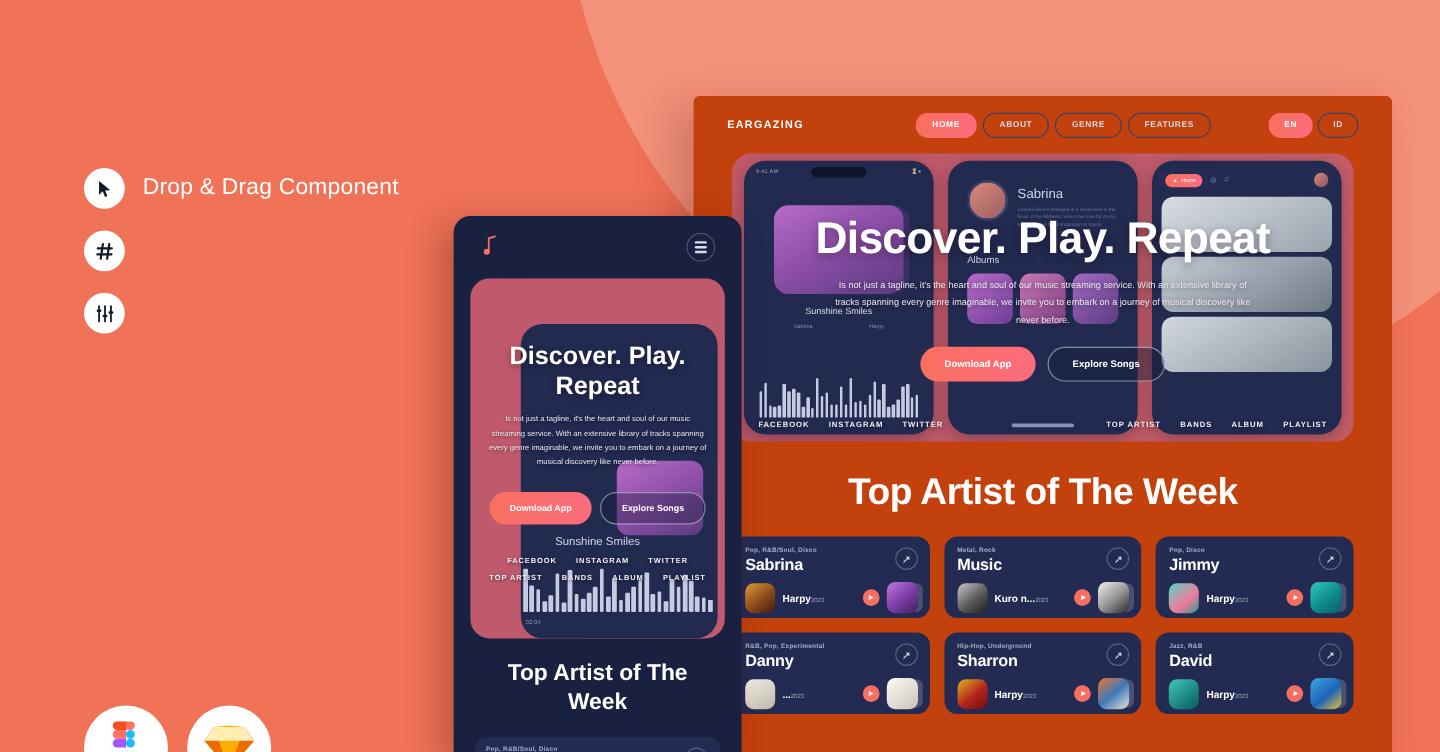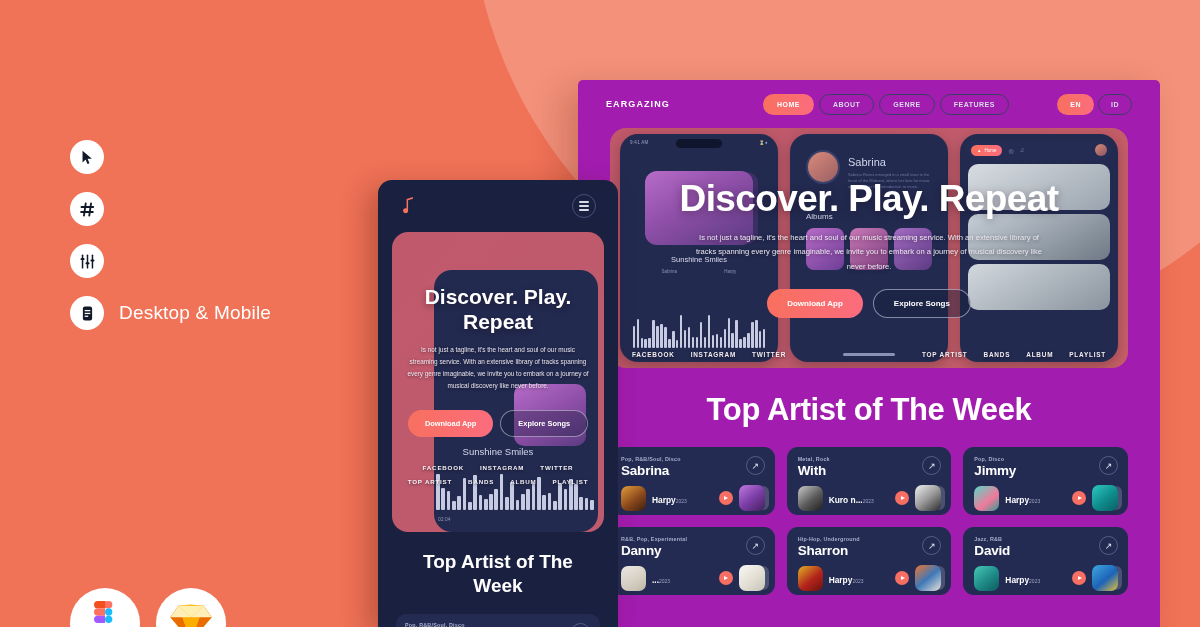--- a/index.html
+++ b/index.html
@@ -73,21 +73,21 @@
     width: 70px; height: 70px;
     border-radius: 50%;
     background: #FFFFFF;
     display: flex; align-items: center; justify-content: center;
   }
   
   .desktop-mock {
     position: absolute;
     left: 578px; top: 80px;
     width: 582px; height: 547px;
-    background: #a21caf;
+    background: #c2410c;
     border-radius: 5px 5px 0 0;
     overflow: hidden;
     box-shadow: -14px 10px 34px rgba(80,20,10,0.22);
     z-index: 3;
   }
   .dnav {
     height: 48px;
     display: flex;
     align-items: center;
     padding: 0 28px;
@@ -399,20 +399,21 @@
 
 <div class="promo">
 
   <div class="feature-list">
     <div class="feature-row">
       <span class="feature-icon">
         <svg width="17" height="17" viewBox="0 0 24 24">
             <path d="M5 2.5 L5 19 L9.3 14.7 L12 21.3 L14.8 20.1 L12.1 13.8 L18.2 13.6 Z" fill="#111827"></path>
           </svg>
       </span>
+      <span class="feature-label">Drop &amp; Drag Component</span>
     </div>
     <div class="feature-row">
       <span class="feature-icon">
         <svg width="17" height="17" viewBox="0 0 24 24">
             <g stroke="#111827" stroke-width="2.6" stroke-linecap="round">
               <path d="M9.5 3.5 L7 20.5"></path>
               <path d="M17 3.5 L14.5 20.5"></path>
               <path d="M3.5 8.5 L20 8.5"></path>
               <path d="M3 15.5 L19.5 15.5"></path>
             </g>
@@ -427,31 +428,20 @@
               <path d="M12 3 L12 21"></path>
               <path d="M19 3 L19 21"></path>
             </g>
             <g fill="#111827">
               <rect x="2.2" y="7" width="5.6" height="3" rx="1.3"></rect>
               <rect x="9.2" y="13" width="5.6" height="3" rx="1.3"></rect>
               <rect x="16.2" y="9" width="5.6" height="3" rx="1.3"></rect>
             </g>
           </svg>
       </span>
-    </div>
-    <div class="feature-row">
-      <span class="feature-icon">
-        <svg width="17" height="17" viewBox="0 0 24 24">
-            <rect x="5.5" y="2" width="13" height="20" rx="3" fill="#111827"></rect>
-            <rect x="8" y="7" width="8" height="1.8" fill="#fff"></rect>
-            <rect x="8" y="11" width="8" height="1.8" fill="#fff"></rect>
-            <rect x="8" y="15" width="5" height="1.8" fill="#fff"></rect>
-          </svg>
-      </span>
-      <span class="feature-label">Desktop &amp; Mobile</span>
     </div>
   </div>
 </div>
 
 <div class="tool-logos">
   <div class="tool-logo">
     <svg width="30" height="44" viewBox="0 0 24 36">
       <path d="M6 0h6v6H6a3 3 0 0 1 0-6z" fill="#F24E1E"></path>
       <path d="M12 0h0a3 3 0 0 1 0 6h-0V0z" fill="#FF7262"></path>
       <rect x="12" y="0" width="6" height="6" rx="3" fill="#FF7262"></rect>
@@ -608,21 +598,21 @@
           <span class="ac-thumb" style="background: linear-gradient(140deg, rgb(232, 162, 60), rgb(140, 74, 28) 55%, rgb(58, 30, 16));"></span>
           <span class="ac-meta"><span class="ac-track">Harpy</span><span class="ac-year">2023</span></span>
           <span class="ac-play">
             <i></i>
           </span>
           <span class="ac-cover" style="background: linear-gradient(140deg, rgb(192, 123, 224), rgb(126, 63, 168) 50%, rgb(66, 33, 92));"></span>
         </div>
       </div>
       <div class="artist-card">
         <div class="ac-genre">Metal, Rock</div>
-        <div class="ac-name">With</div>
+        <div class="ac-name">Music</div>
         <div class="ac-arrow">↗</div>
         <div class="ac-bottom">
           <span class="ac-thumb" style="background: linear-gradient(140deg, rgb(201, 201, 201), rgb(90, 90, 90) 55%, rgb(30, 30, 30));"></span>
           <span class="ac-meta"><span class="ac-track">Kuro n...</span><span class="ac-year">2023</span></span>
           <span class="ac-play">
             <i></i>
           </span>
           <span class="ac-cover" style="background: linear-gradient(140deg, rgb(239, 239, 239), rgb(154, 154, 154) 50%, rgb(42, 42, 42));"></span>
         </div>
       </div>

